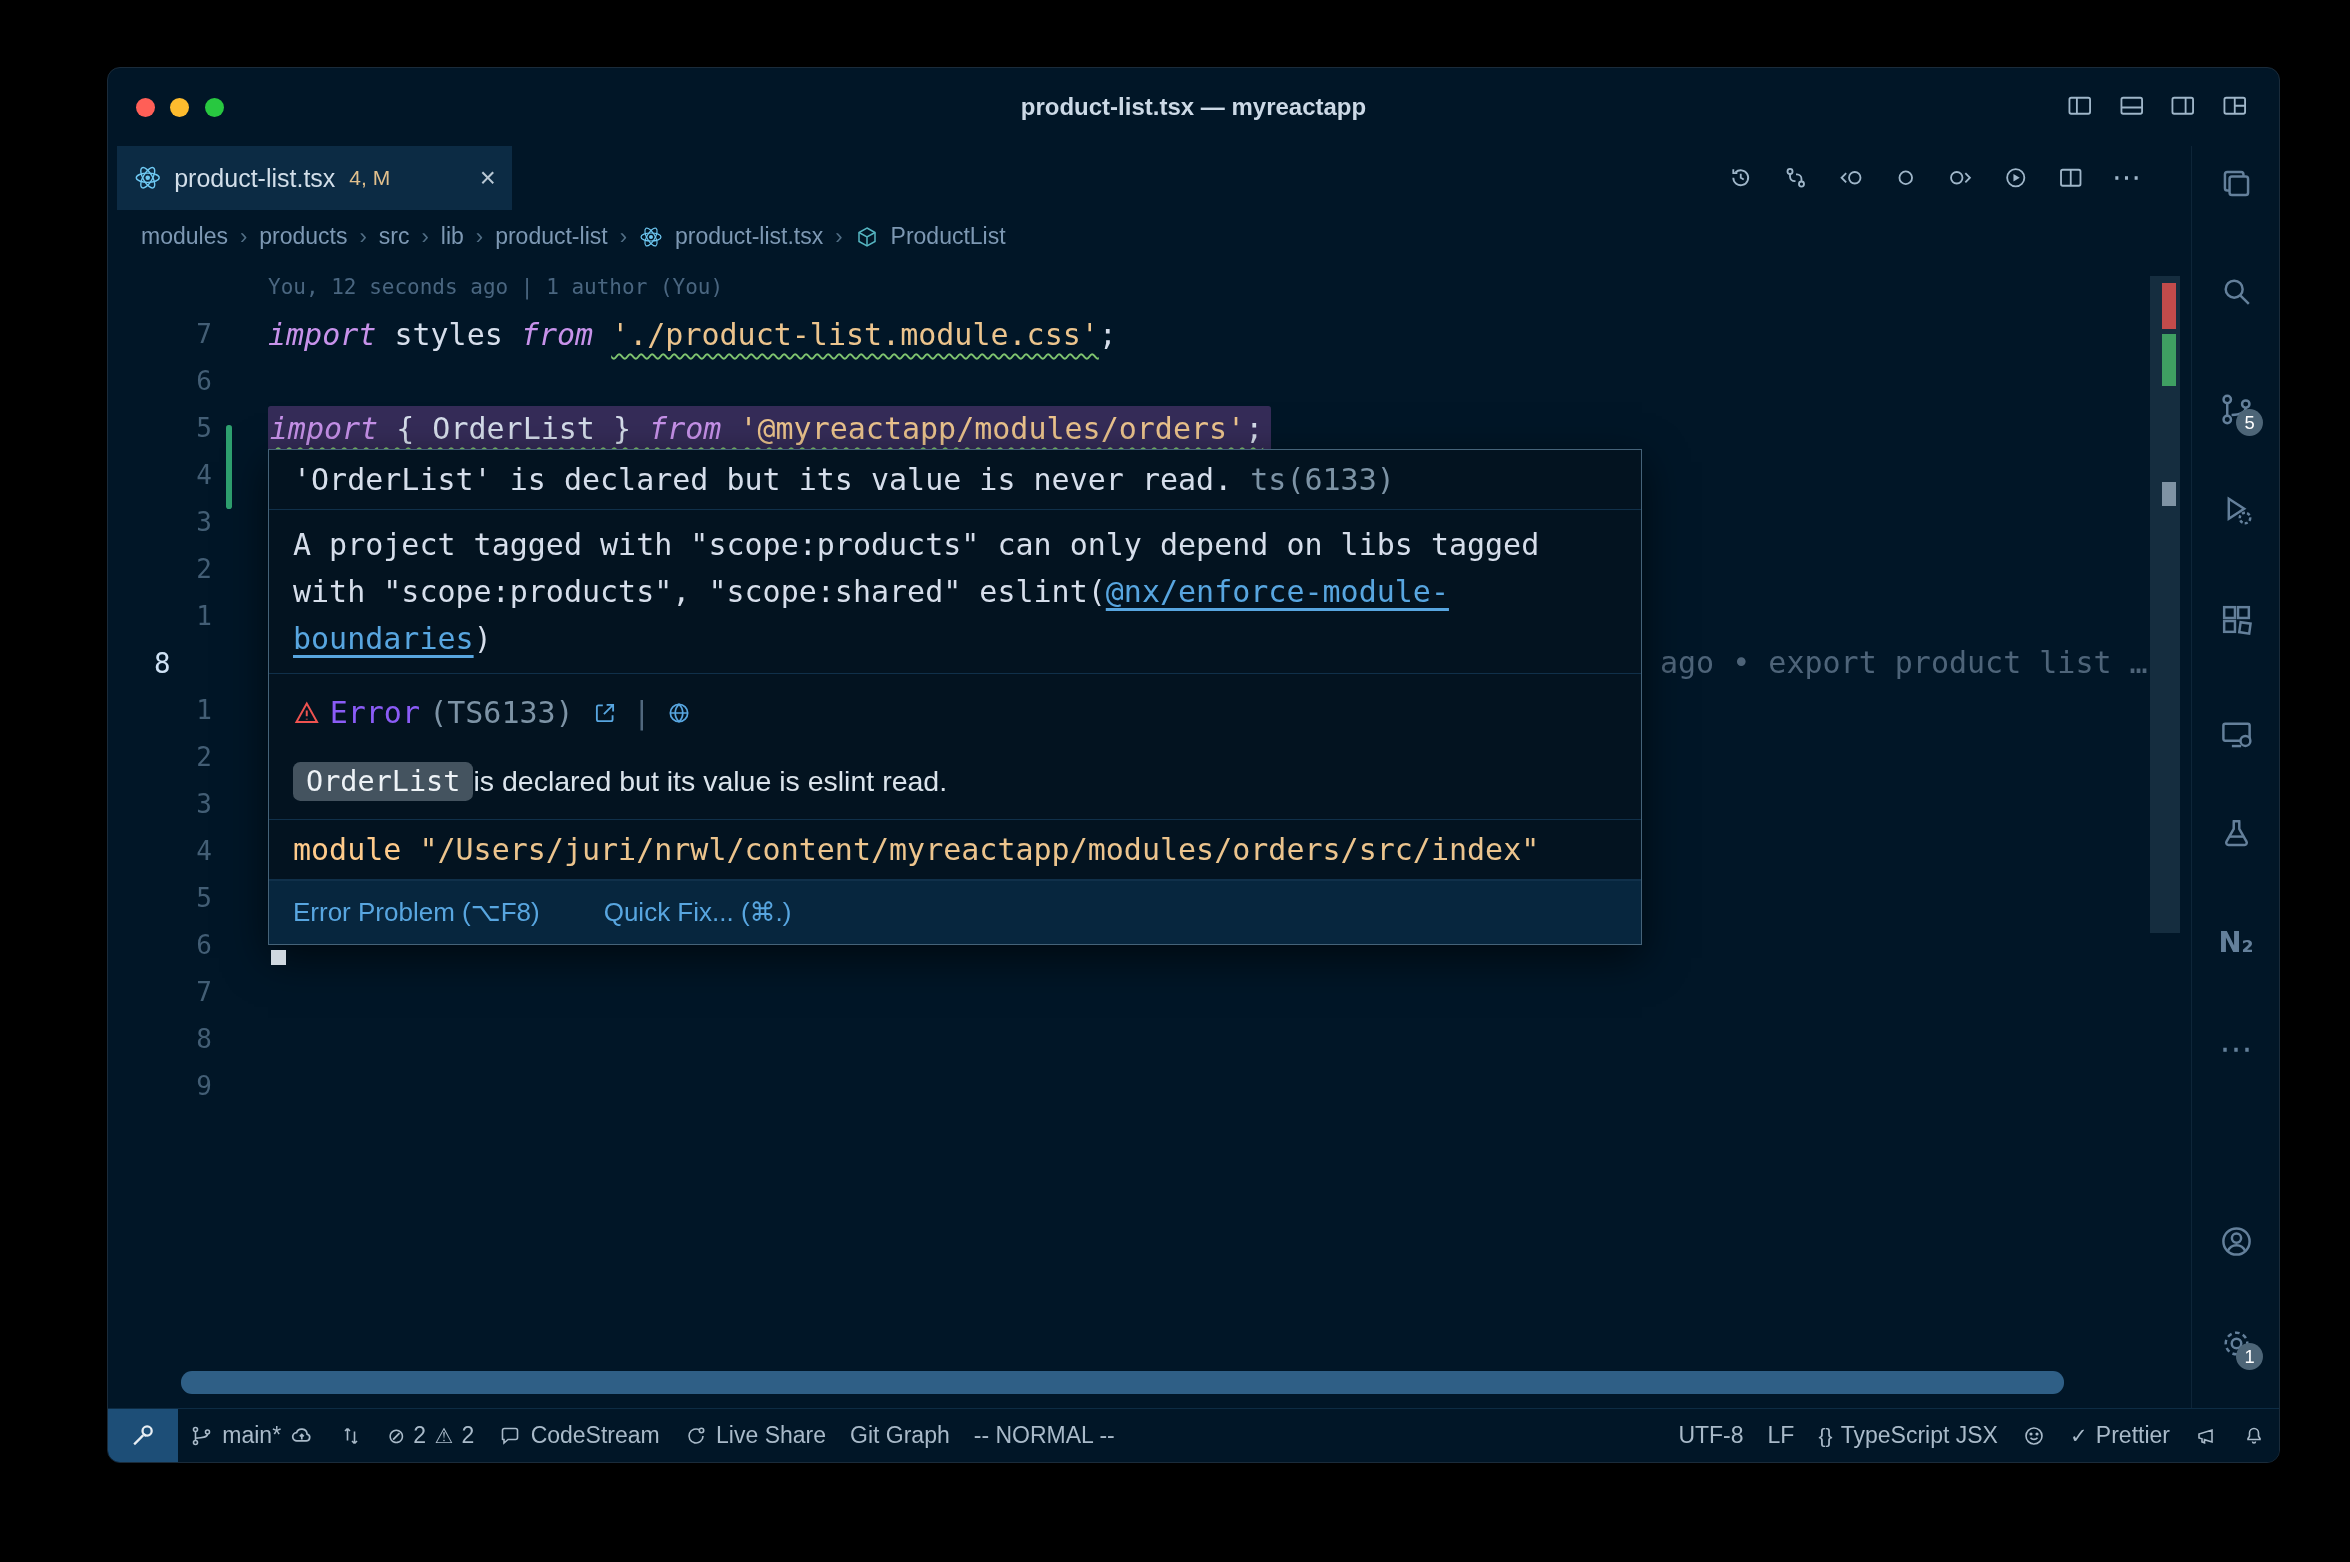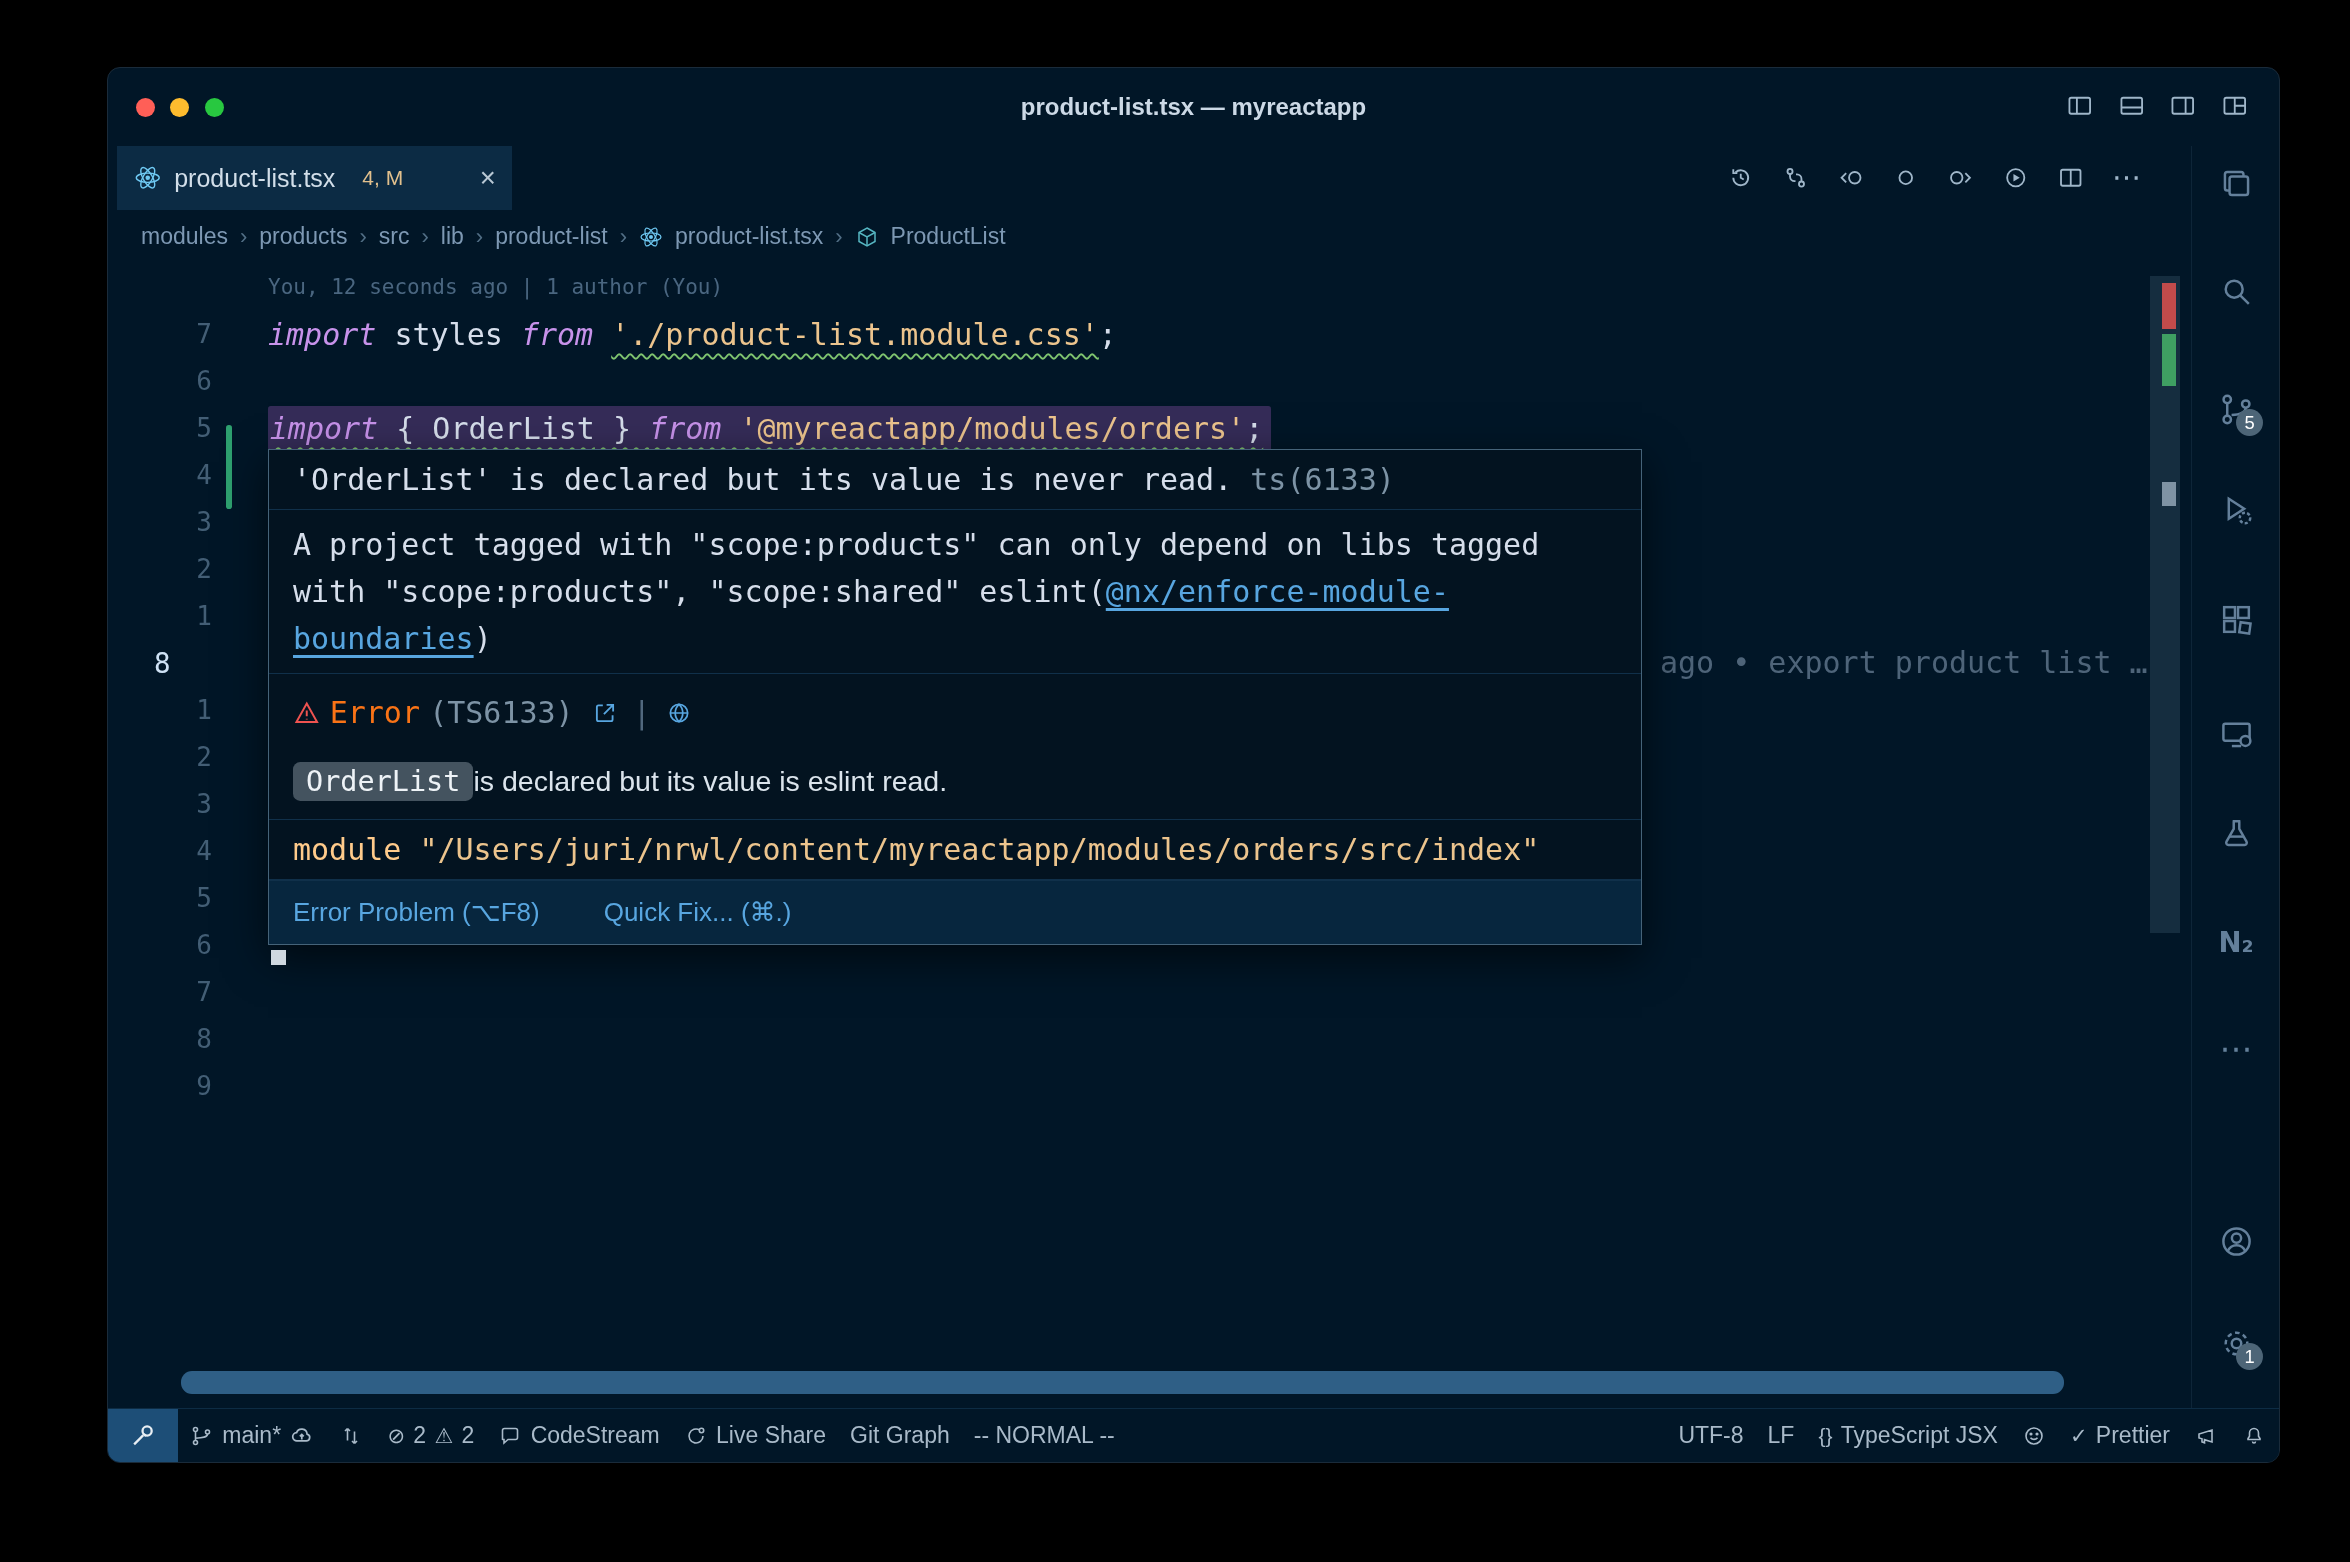--- a/index.html
+++ b/index.html
@@ -12,21 +12,21 @@
   .light{width:19px;height:19px;border-radius:50%;}
   .light.red{background:#ff5f57;}.light.yellow{background:#febc2e;}.light.green{background:#28c840;}
   .win-title{position:absolute;left:0;right:0;top:0;height:78px;line-height:78px;text-align:center;color:#ccd9e6;font-size:24px;font-weight:600;}
   .layout-icons{position:absolute;right:31px;top:24px;display:flex;gap:24px;color:#9fb6c9;}
   .layout-icons svg{display:block;}
 
   
   .tabstrip{position:absolute;left:0;top:78px;width:2084px;height:64px;background:#011627;}
   .tab{position:absolute;left:9.2px;top:0;height:64px;width:395px;background:#0c2b44;display:flex;align-items:center;padding:0 16.5px;gap:13px;box-sizing:border-box;}
   .tab-label{color:#d2dee9;font-size:25px;white-space:nowrap;}
-  .tab-badge{color:#e2c08d;font-size:21px;margin-left:14px;}
+  .tab-badge{color:#e2c08d;font-size:21px;margin-left:1px;}
   .tab-close{margin-left:auto;color:#b9c8d4;font-size:27.5px;line-height:27.5px;}
   .editor-actions{position:absolute;right:51px;top:0;height:64px;display:flex;align-items:center;gap:27.5px;color:#9fb6c9;}
   .editor-actions svg{display:block;}
   .more-glyph{font-size:29px;color:#9fb6c9;line-height:27.5px;}
 
   
   .breadcrumbs{position:absolute;left:0;top:142px;width:2084px;height:53px;display:flex;align-items:center;padding-left:33px;gap:12px;font-size:23px;color:#7d98b3;box-sizing:border-box;}
   .crumb{white-space:nowrap;}
   .crumb-sep{color:#516e85;font-size:22px;}
   .crumb-ico{display:flex;align-items:center;}
@@ -57,21 +57,21 @@
   .hscroll{position:absolute;left:73px;top:1107px;width:1883px;height:23px;background:#2f5f86;border-radius:11px;}
 
   
   .hover{position:absolute;left:160px;top:185px;width:1374px;height:496px;background:#031320;border:0.9px solid #456379;box-sizing:border-box;z-index:20;display:flex;flex-direction:column;font-family:"DejaVu Sans Mono",monospace;font-size:30px;color:#d6deeb;box-shadow:0 13px 40px rgba(0,0,0,.6);}
   .hv-sec{padding:12px 24px;border-bottom:0.9px solid #10304a;}
   .hv-tscode{color:#7d93a5;}
   .hv-eslint{line-height:47px;padding:11px 24px;}
   .lnk{color:#58a6e0;text-decoration:underline;text-underline-offset:5.5px;}
   .hv-errwrap{padding:16.5px 24px 18.4px;}
   .hv-errrow{display:flex;align-items:center;gap:9.2px;height:44px;}
-  .err-label{color:#f97316;}
+  .err-label{color:#8b5cf6;}
   .err-code{color:#7d93a5;}
   .err-sep{color:#51687e;margin:0 5.5px;}
   .hv-badgerow{margin-top:27.5px;display:flex;align-items:center;}
   .badge{background:#44535f;border-radius:7.3px;padding:2.8px 13px;color:#eef3f7;font-size:28.5px;}
   .badge-msg{font-family:"Liberation Sans",sans-serif;font-size:28.5px;color:#dbe4ec;}
   .hv-module .mod-kw{color:#ffcb8b;}
   .hv-module .mod-path{color:#ecc48d;}
   .hv-footer{flex:1;background:#07263e;border-top:0.9px solid #10304a;display:flex;align-items:center;gap:64px;padding:0 24px;font-family:"Liberation Sans",sans-serif;font-size:26px;border-bottom:none;}
   .hv-footer .flink{color:#58a6e0;}
   .resize-handle{position:absolute;left:163px;top:686px;width:14.7px;height:14.7px;background:#cfd8e0;z-index:21;}

